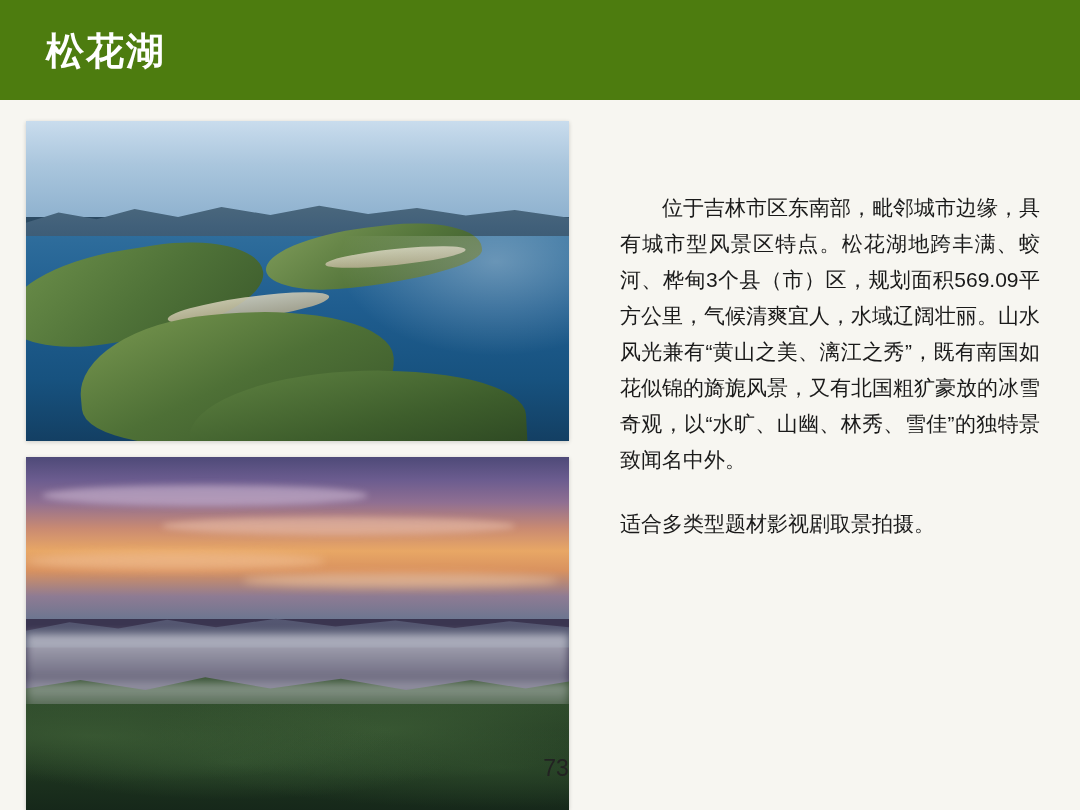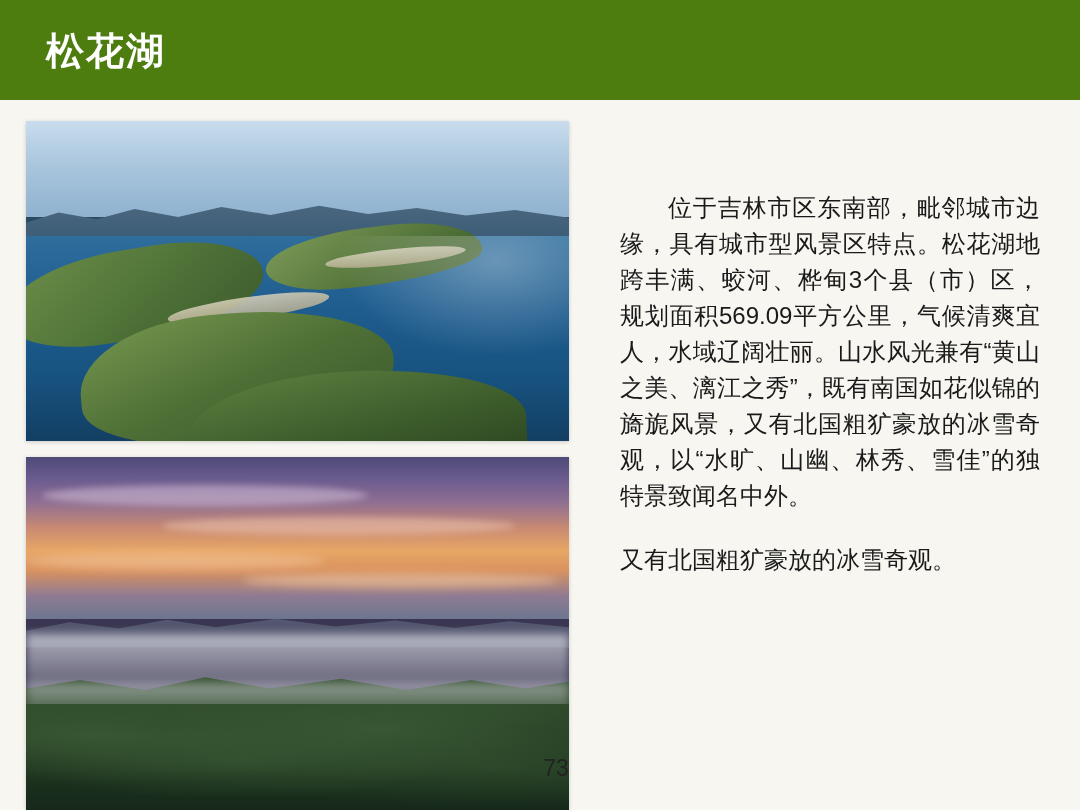--- a/index.html
+++ b/index.html
@@ -221,21 +221,21 @@
   }
 
   
   .text-col {
     position: absolute;
     left: 620px;
     top: 90px;
     width: 420px;
   }
   .body-para {
-    font-size: 24px;
+    font-size: 21px;
     line-height: 36px;
     color: #1a1a1a;
     text-align: justify;
     text-justify: inter-ideograph;
     margin: 0;
   }
   .body-para.first {
     text-indent: 2em;
   }
   .body-para.second {
@@ -286,18 +286,18 @@
     <div class="mist-layer"></div>
     <div class="forest-mid"></div>
     <div class="mist-layer-2"></div>
     <div class="water-strip"></div>
     <div class="forest-near"></div>
     <div class="forest-near-tex"></div>
   </div>
 
   <div class="text-col">
     <p class="body-para first">位于吉林市区东南部，毗邻城市边缘，具有城市型风景区特点。松花湖地跨丰满、蛟河、桦甸3个县（市）区，规划面积569.09平方公里，气候清爽宜人，水域辽阔壮丽。山水风光兼有“黄山之美、漓江之秀”，既有南国如花似锦的旖旎风景，又有北国粗犷豪放的冰雪奇观，以“水旷、山幽、林秀、雪佳”的独特景致闻名中外。</p>
-    <p class="body-para second">又有北国粗犷豪放的冰雪奇观。</p>
+    <p class="body-para second">适合多类型题材影视剧取景拍摄。</p>
   </div>
 
   <div class="page-number">73</div>
 
 </div>
 
 </body></html>

